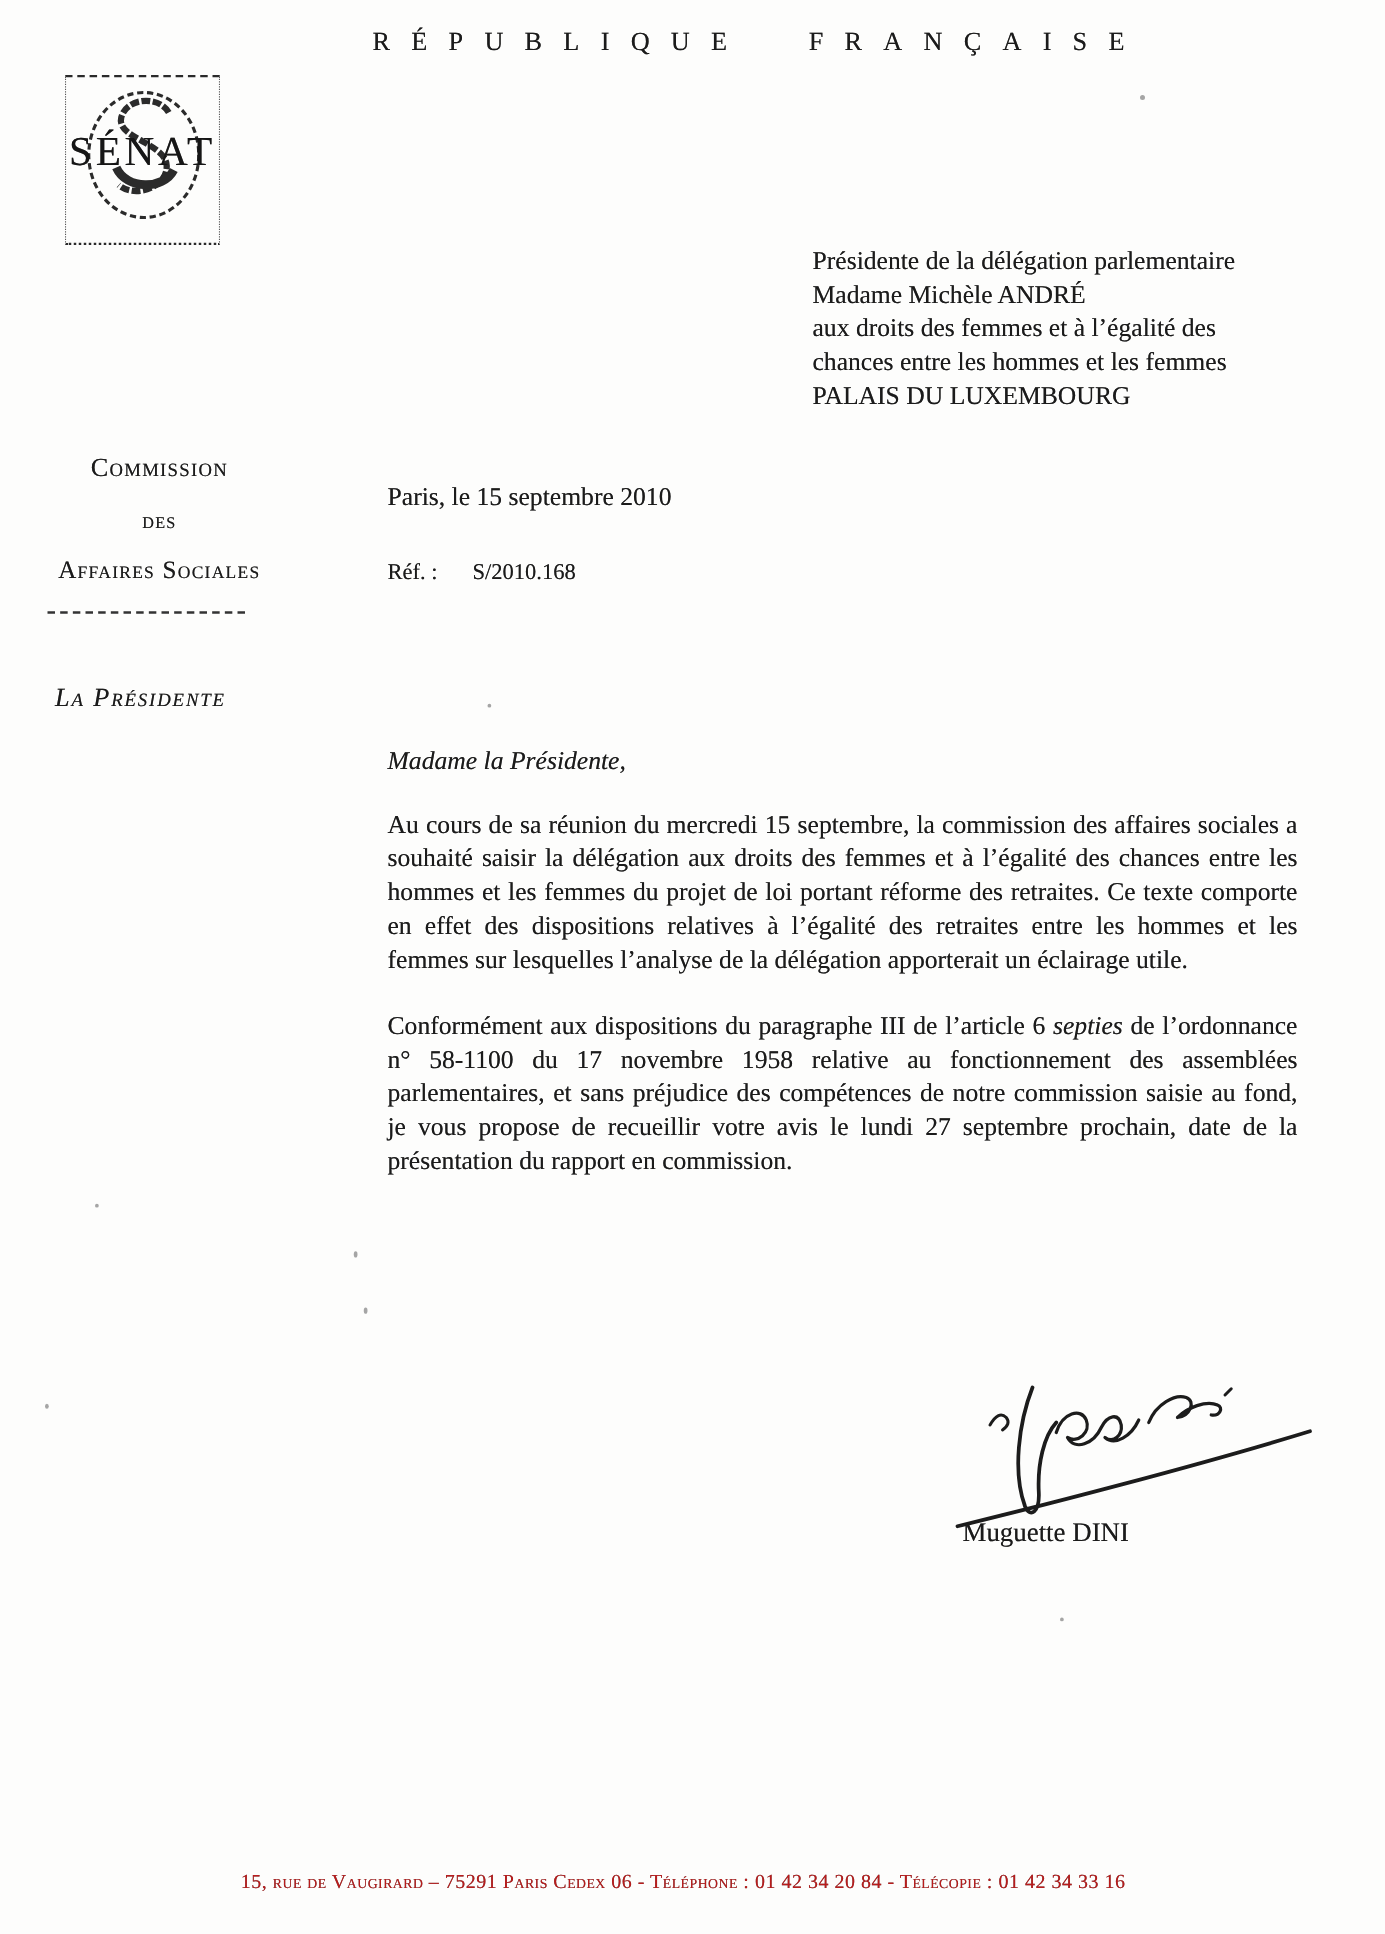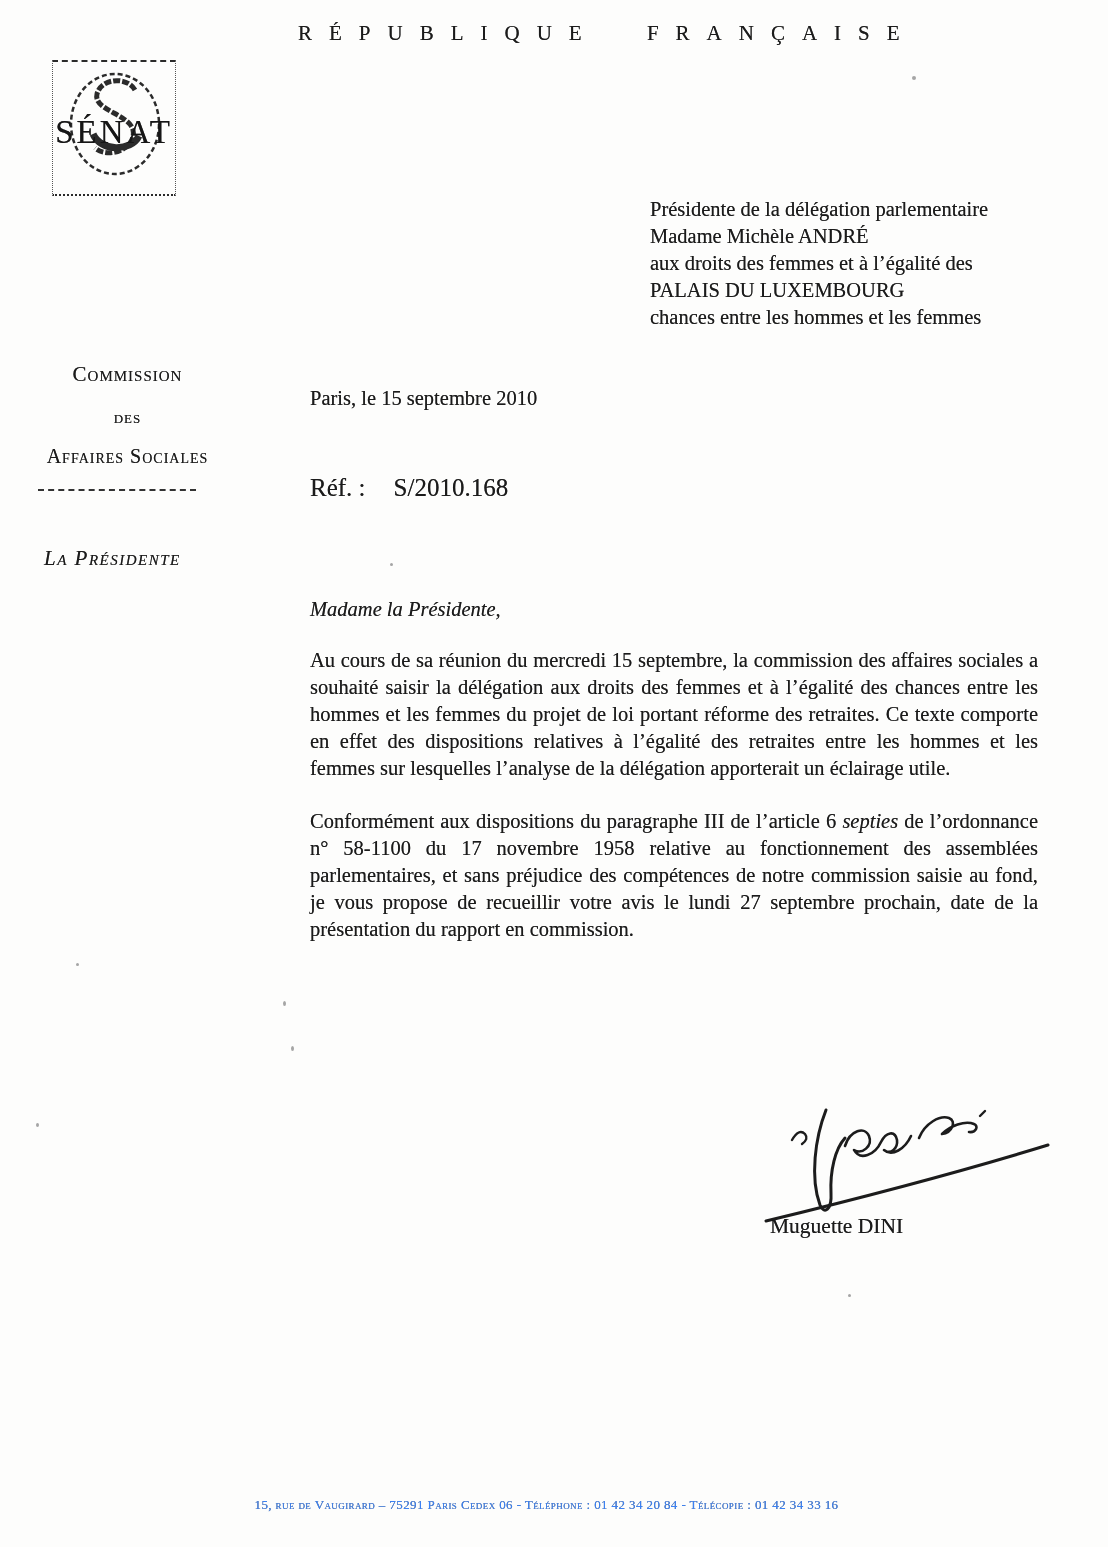--- a/index.html
+++ b/index.html
@@ -27,21 +27,21 @@
     border-top: 2px dashed #2a2a2a;
     border-bottom: 2px dotted #2a2a2a;
     border-left: 1px dotted #555;
     border-right: 1px dotted #555;
   }
   .logo-emblem {
     position: absolute; left: 14px; top: 6px;
     width: 96px; height: 112px;
   }
   .logo-word {
-    position: absolute; left: 0; right: 0; top: 52px;
+    position: absolute; left: 0; right: 0; top: 42px;
     text-align: center;
     font-size: 33px; letter-spacing: 3px;
     font-family: "Liberation Serif", serif;
     color: #161616;
   }
 
   
   .commission {
     position: absolute; left: 20px; top: 364px; width: 215px;
     text-align: center;
@@ -63,21 +63,21 @@
   }
 
   
   .recipient {
     position: absolute; left: 650px; top: 196px; width: 410px;
     font-size: 20.5px; line-height: 27px;
   }
 
   
   .dateline { position: absolute; left: 310px; top: 387px; font-size: 20.5px; }
-  .refline  { position: absolute; left: 310px; top: 474px; font-size: 25px; }
+  .refline  { position: absolute; left: 310px; top: 447px; font-size: 18px; }
   .refline .ref-label { margin-right: 28px; }
 
   
   .letter-body {
     position: absolute; left: 310px; top: 596px; width: 728px;
     font-size: 20.5px; line-height: 27px;
   }
   .letter-body p { margin: 0 0 26px 0; text-align: justify; }
   .letter-body .salutation { margin-bottom: 24px; text-align: left; font-style: italic; }
   .italic { font-style: italic; }
@@ -85,22 +85,22 @@
   
   .signature-block { position: absolute; left: 752px; top: 1088px; width: 310px; height: 160px; }
   .signature-svg { position: absolute; left: 0; top: 0; }
   .signer-name { position: absolute; left: 18px; top: 126px; font-size: 21.5px; }
 
   
   .footer {
     position: absolute; left: 0; right: 15px; top: 1497px;
     text-align: center;
     font-variant: small-caps;
-    font-size: 13px; letter-spacing: 0.4px;
-    color: #3b82f6;
+    font-size: 16px; letter-spacing: 0.4px;
+    color: #b91c1c;
   }
 
   
   .speck { position: absolute; background: #6a6a6a; border-radius: 50%; opacity: .6; }
 </style>
 </head>
 <body>
 
 <div class="republic scan-text">RÉPUBLIQUE FRANÇAISE</div>
 
@@ -120,22 +120,22 @@
   <div class="c-line2">des</div>
   <div class="c-line3">Affaires Sociales</div>
 </div>
 <div class="commission-rule"></div>
 <div class="presidente scan-text">La Présidente</div>
 
 <div class="recipient scan-text">
   <div>Présidente de la délégation parlementaire</div>
   <div>Madame Michèle ANDRÉ</div>
   <div>aux droits des femmes et à l’égalité des</div>
+  <div>chances entre les hommes et les femmes</div>
   <div>PALAIS DU LUXEMBOURG</div>
-  <div>chances entre les hommes et les femmes</div>
 </div>
 
 <div class="dateline scan-text">Paris, le 15 septembre 2010</div>
 <div class="refline scan-text">
   <span class="ref-label">Réf. :</span><span>S/2010.168</span>
 </div>
 
 <div class="letter-body scan-text">
   <p class="salutation">Madame la Présidente,</p>
   <p>Au cours de sa réunion du mercredi 15 septembre, la commission des affaires sociales a souhaité saisir la délégation aux droits des femmes et à l’égalité des chances entre les hommes et les femmes du projet de loi portant réforme des retraites. Ce texte comporte en effet des dispositions relatives à l’égalité des retraites entre les hommes et les femmes sur lesquelles l’analyse de la délégation apporterait un éclairage utile.</p>

